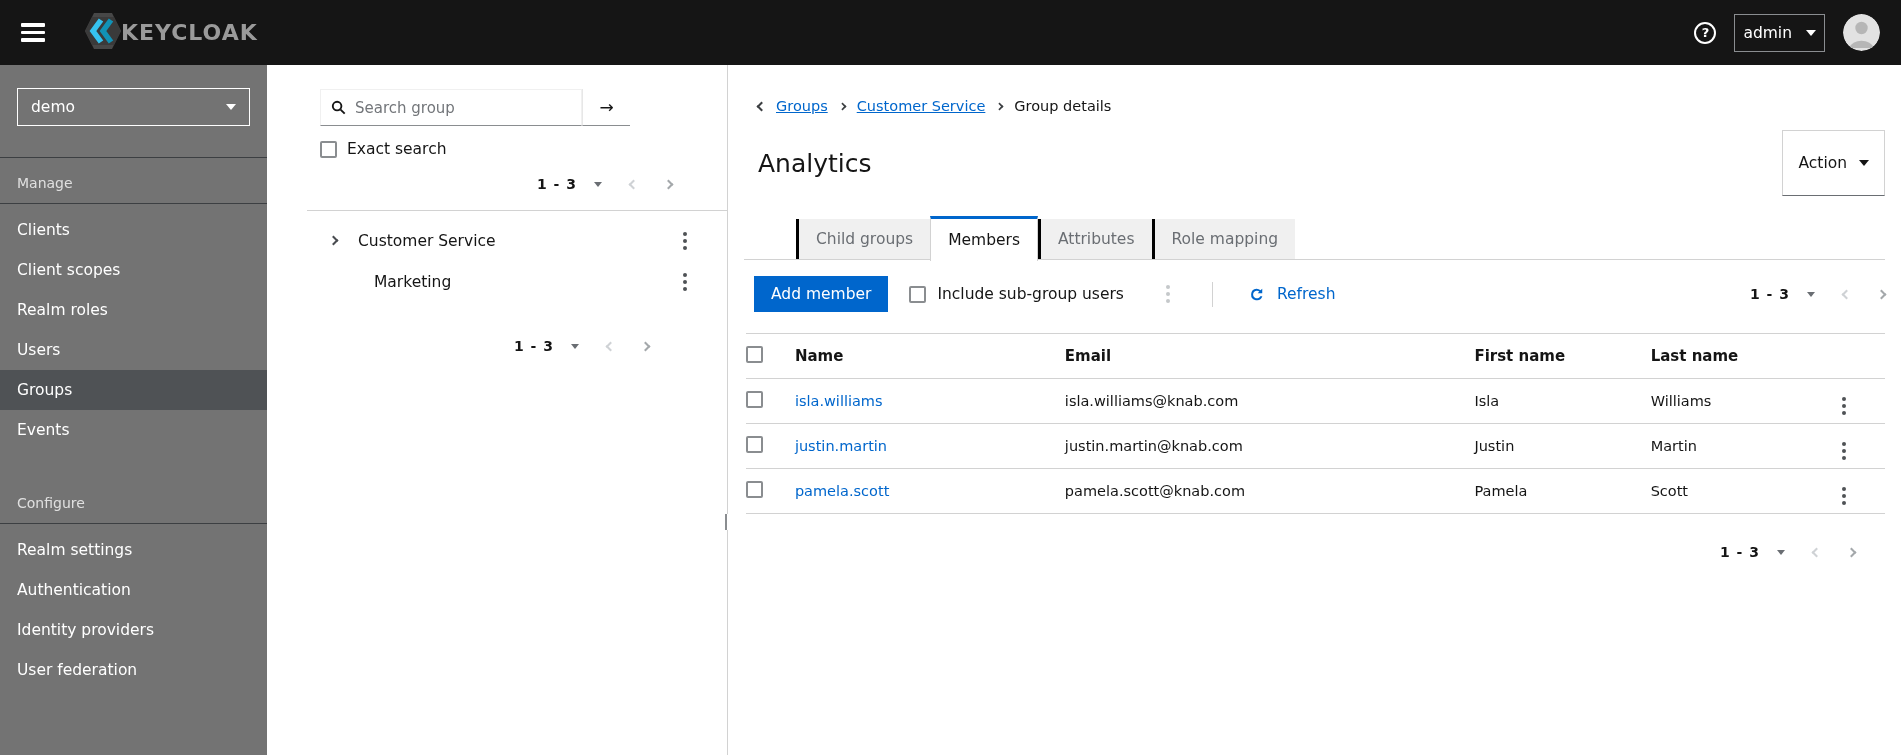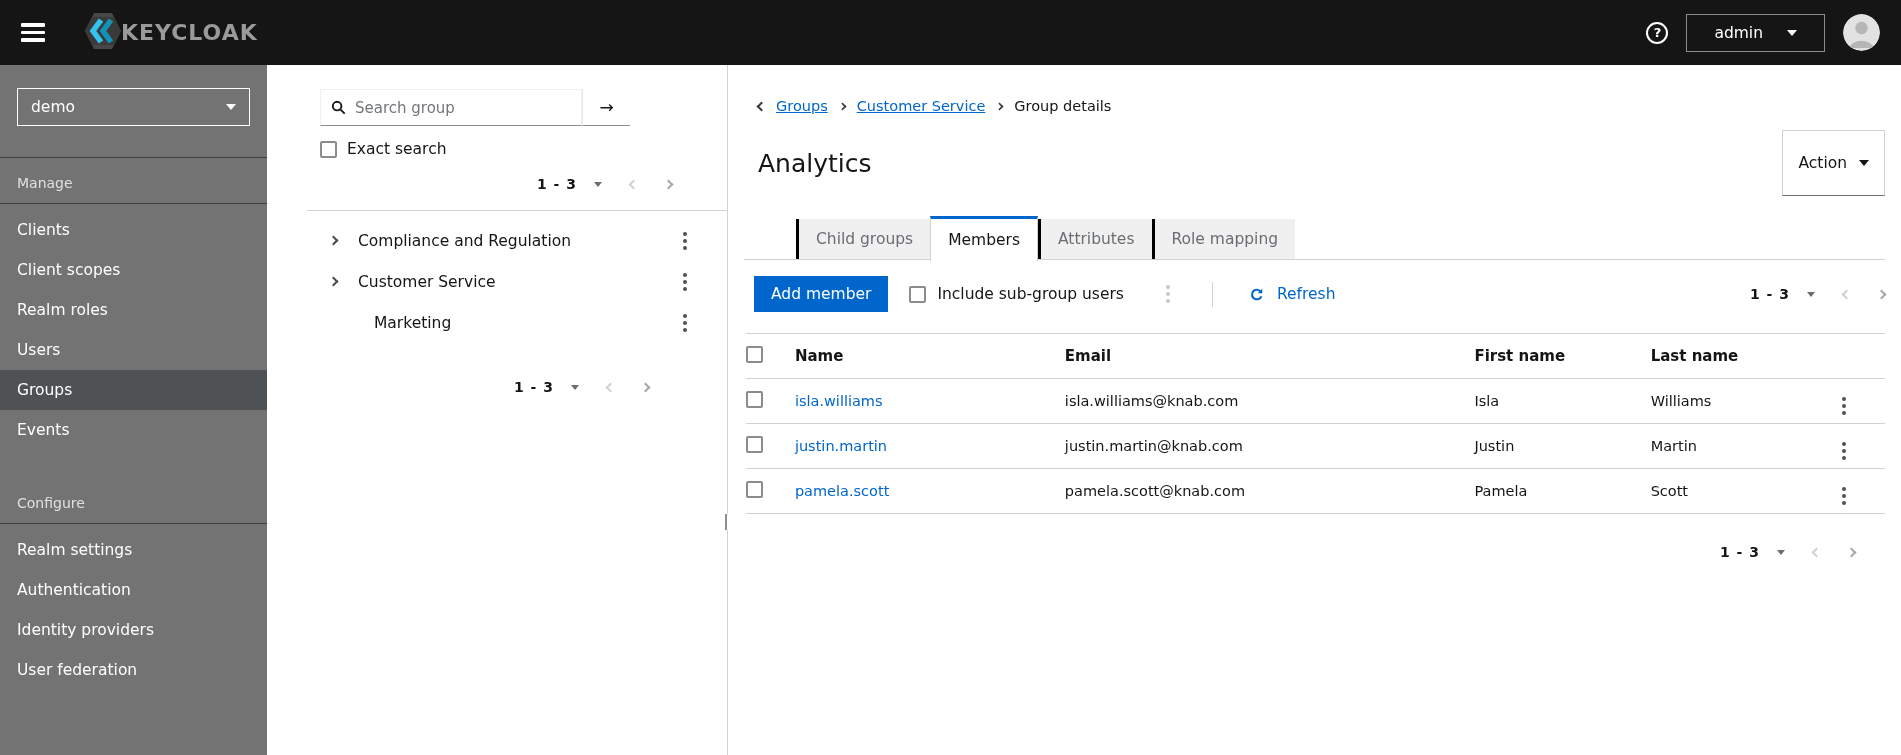--- a/index.html
+++ b/index.html
@@ -22,21 +22,21 @@
   .cbx { appearance:none; -webkit-appearance:none; width:17px; height:17px; border:2px solid #8a8d90; border-radius:2px; background:#fff; cursor:pointer; flex:0 0 auto; }
 
   
   .masthead { position:absolute; top:0; left:0; right:0; height:65px; background:#151515; display:flex; align-items:center; padding:0 21px; }
   .hamburger { display:flex; flex-direction:column; gap:4px; margin-right:36px; }
   .hamburger i { display:block; width:24px; height:3.5px; background:#fff; border-radius:1px; }
   .brand { display:flex; align-items:center; gap:2px; }
   .brand-word { font-size:22px; font-weight:bold; color:#9a9a9a; letter-spacing:1px; margin-left:-6px; }
   .mast-right { margin-left:auto; display:flex; align-items:center; gap:18px; }
   .help-ic { width:22px; height:22px; border:2px solid #fff; border-radius:50%; color:#fff; font-size:13px; font-weight:bold; display:flex; align-items:center; justify-content:center; }
-  .user-dd { display:flex; align-items:center; gap:24px; border:1px solid #8a8d90; padding:9px 27px; color:#fff; font-size:15.5px;justify-content:space-between; }
+  .user-dd { display:flex; align-items:center; gap:14px; border:1px solid #8a8d90; padding:9px 8px; color:#fff; font-size:15.5px;justify-content:space-between; }
   .user-dd .caret { color:#fff; }
   .avatar { width:37px; height:37px; border-radius:50%; overflow:hidden; flex:0 0 auto; }
 
   
   .sidenav { position:absolute; top:65px; left:0; bottom:0; width:267px; background:#737373; color:#fff; }
   .realm-block { padding:23px 17px 31px 17px; border-bottom:1px solid #3c3f42; }
   .realm-select { height:38px; border:1px solid #fff; display:flex; align-items:center; justify-content:space-between; padding:0 13px; font-size:15.5px; cursor:pointer; }
   .nav-section-head { padding:17px 17px 12px 17px; font-size:14px; color:#e0e0e0; border-bottom:1px solid #3c3f42; }
   .nav-list { list-style:none; padding-top:6px; }
   .nav-item { height:40px; display:flex; align-items:center; padding-left:17px; font-size:15.5px; color:#fff; cursor:pointer; }
@@ -210,31 +210,20 @@
         </button>
     </div>
 
     <div class="tree-divider"></div>
 
     <ul class="tree-list">
       <li class="tree-item">
         <button class="tree-toggle">
             <span class="chv chv-right"></span>
           </button>
-        <span class="tree-label">Compliance and Regulation</span>
-        <button class="kebab">
-            <i></i>
-            <i></i>
-            <i></i>
-          </button>
-      </li>
-      <li class="tree-item">
-        <button class="tree-toggle">
-            <span class="chv chv-right"></span>
-          </button>
         <span class="tree-label">Customer Service</span>
         <button class="kebab">
             <i></i>
             <i></i>
             <i></i>
           </button>
       </li>
       <li class="tree-item no-toggle">
         <span class="tree-label">Marketing</span>
         <button class="kebab">

